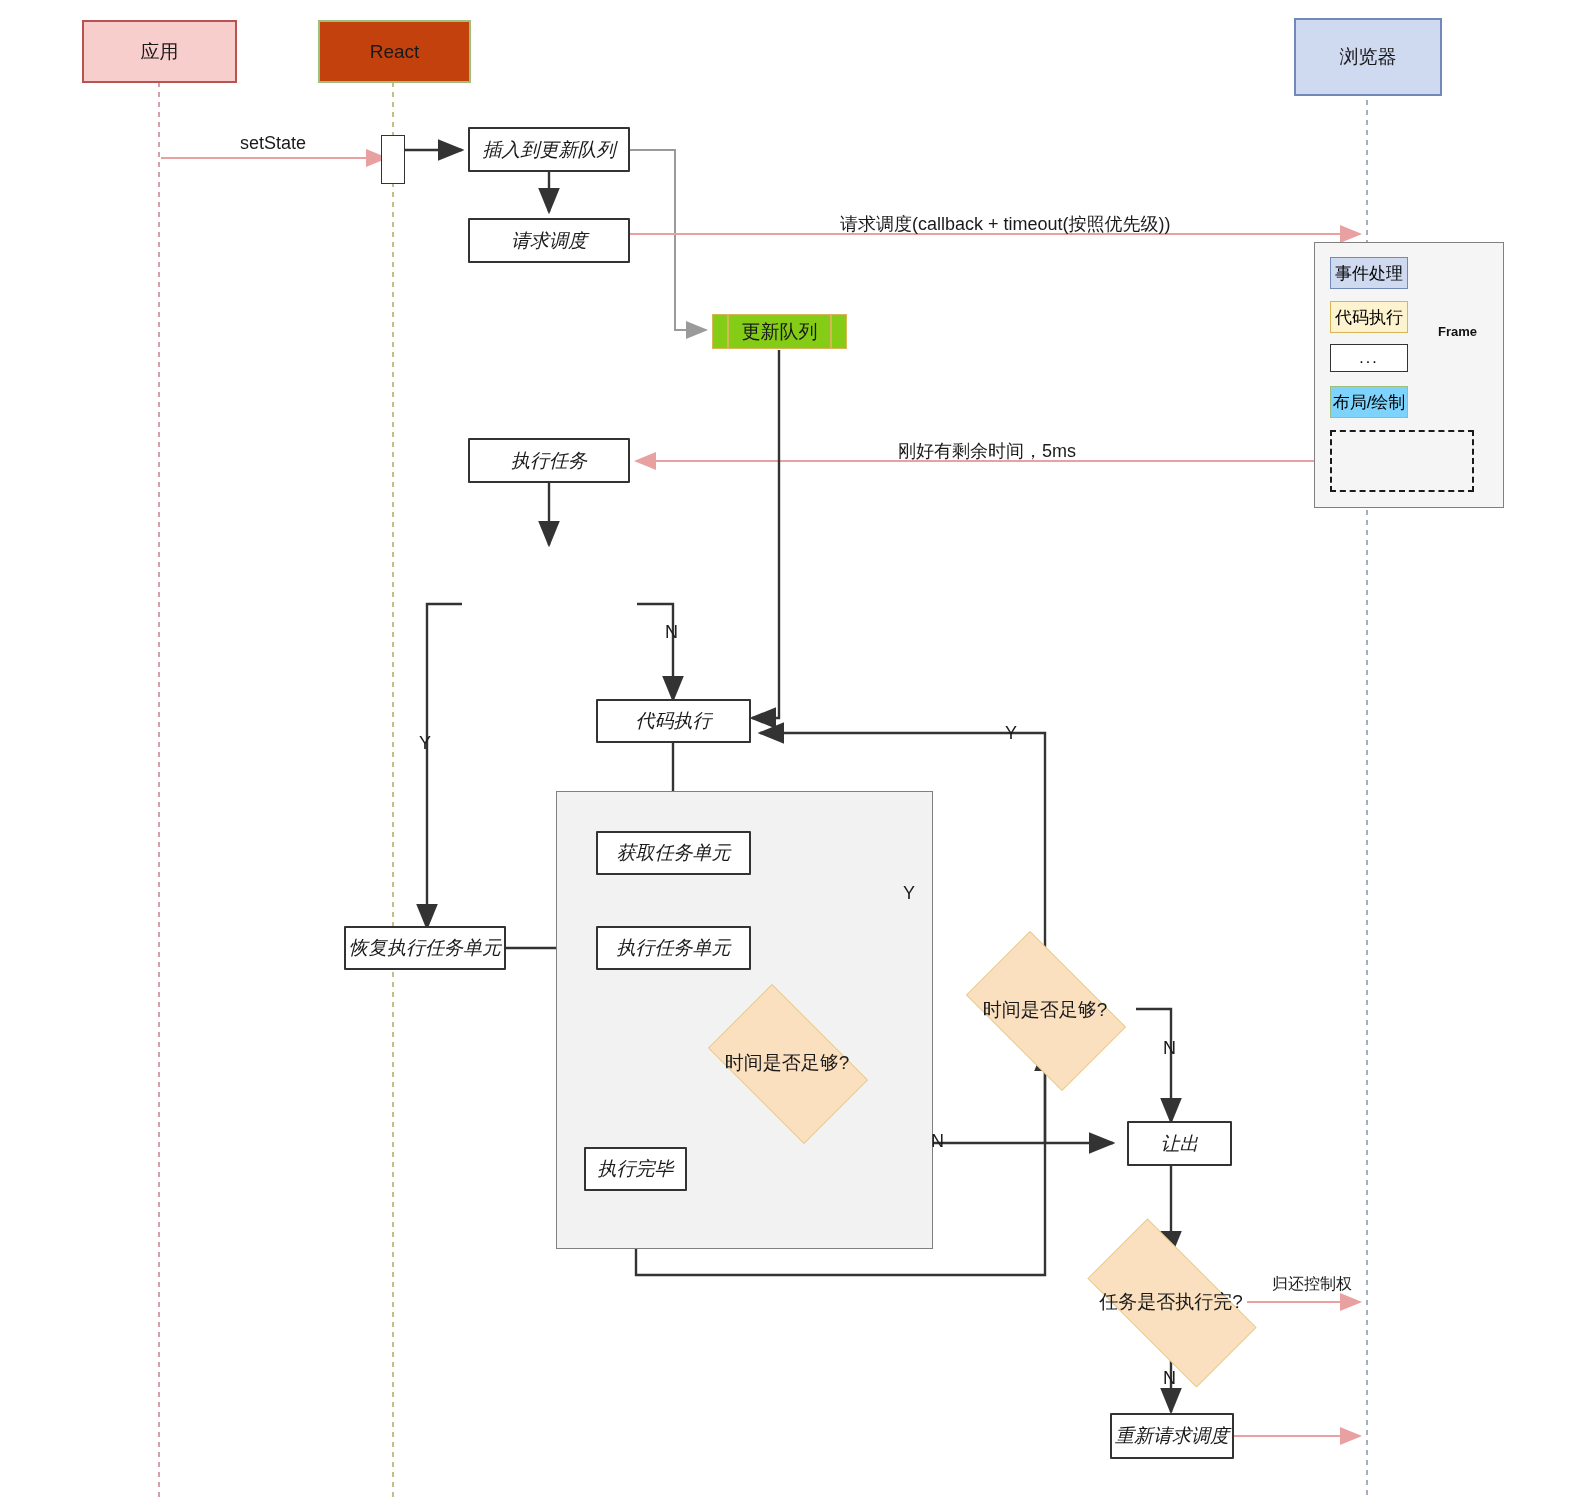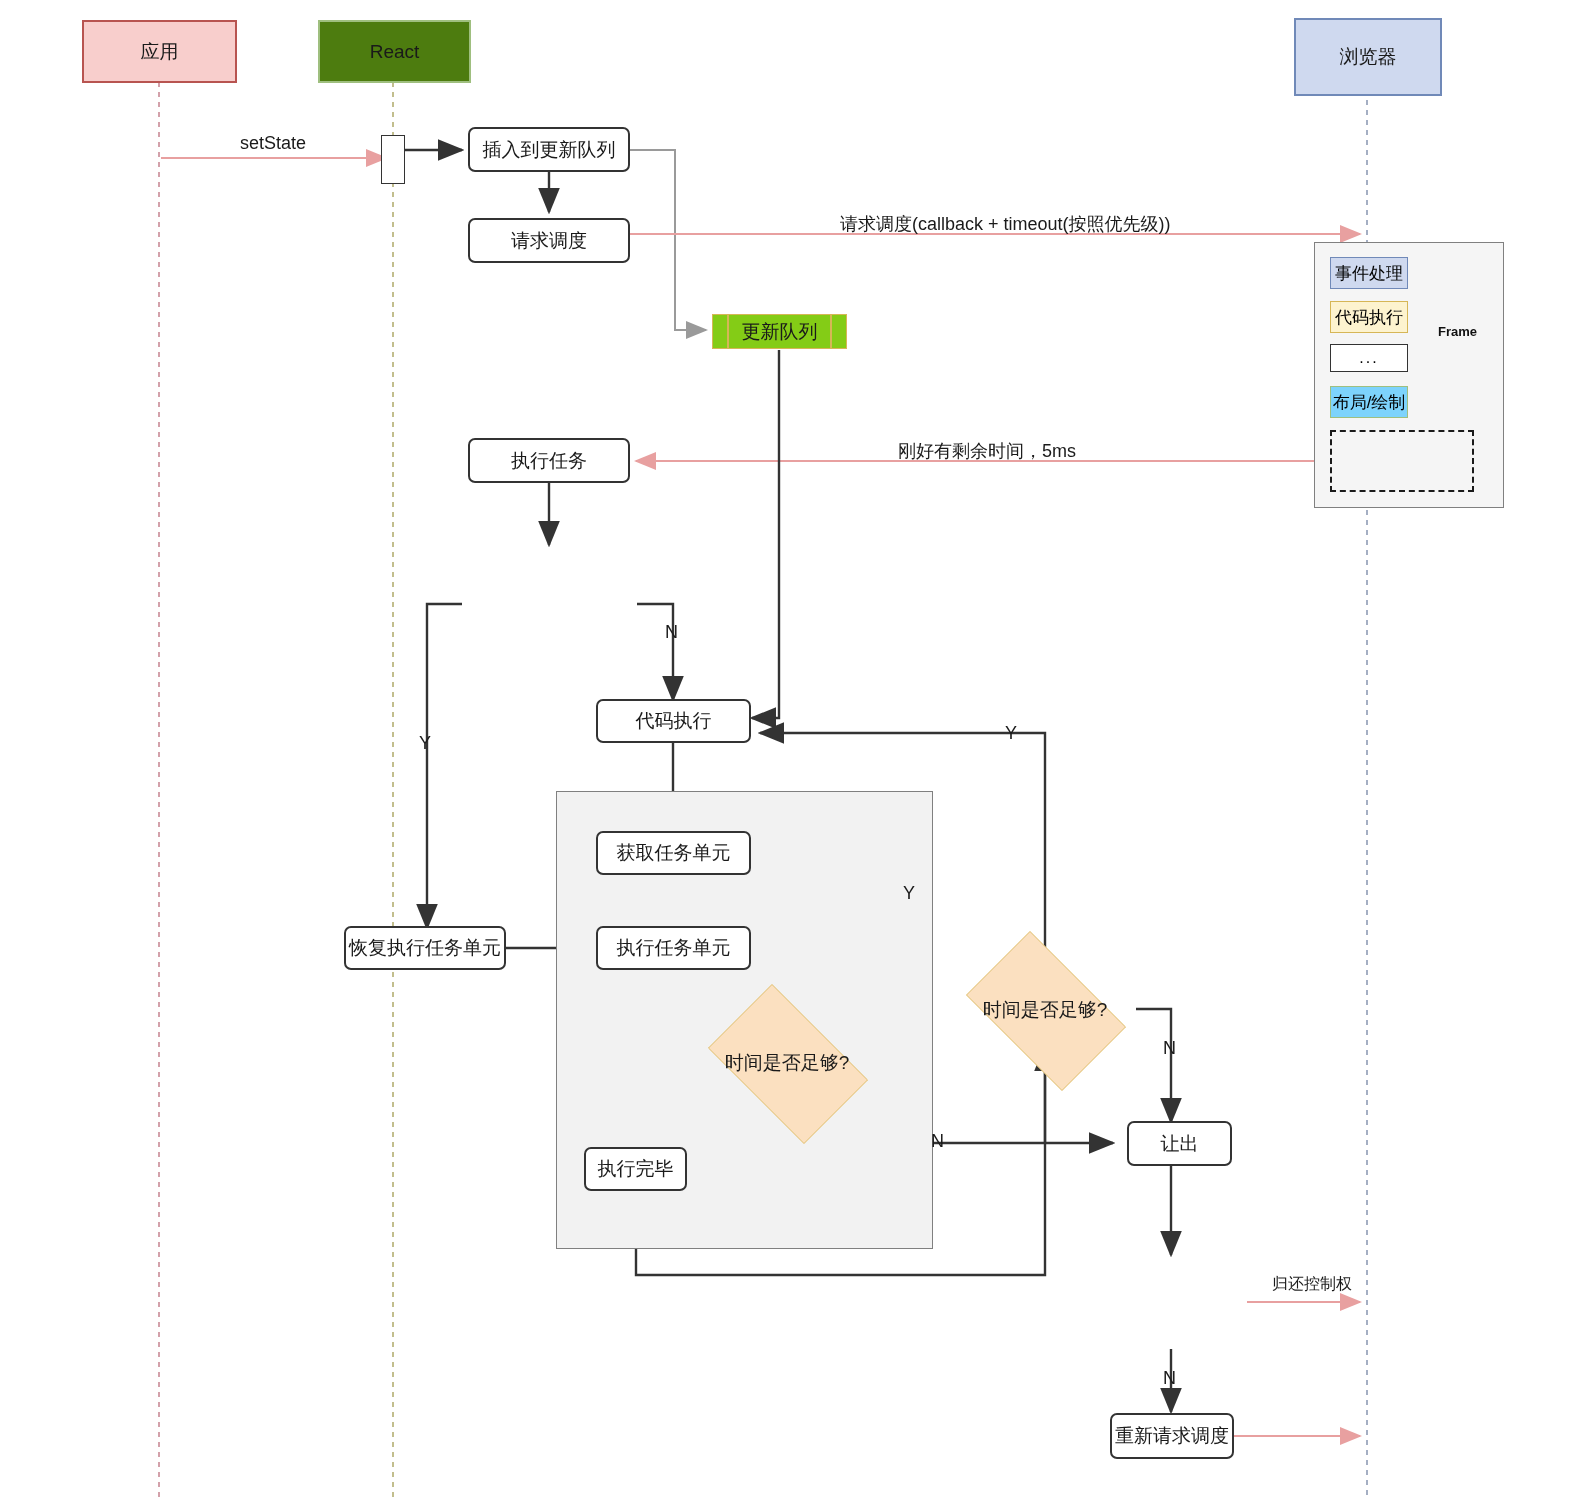--- a/index.html
+++ b/index.html
@@ -6,25 +6,25 @@
   body{font-family:"Liberation Sans","DejaVu Sans",sans-serif;}
   #canvas{position:relative;width:1586px;height:1510px;background:#fff;overflow:hidden;}
   svg#wires{position:absolute;left:0;top:0;width:1586px;height:1510px;pointer-events:none;}
 
   .node{position:absolute;box-sizing:border-box;display:flex;align-items:center;
         justify-content:center;text-align:center;color:#1a1a1a;}
 
   
   .lane{border-width:2px;border-style:solid;font-size:19px;}
   .lane-app{background:#f8cecc;border-color:#b85450;}
-  .lane-react{background:#4d7c0f;border-color:#9fbf7f;}
+  .lane-react{background:#c2410c;border-color:#9fbf7f;}
   .lane-browser{background:#cfd9ef;border-color:#7089b8;}
 
   
-  .proc{background:#ffffff;border:2px solid #333333;border-radius:7px;font-size:19px;}
+  .proc{background:#ffffff;border:2px solid #333333;border-radius:1px;font-size:19px;font-style:italic;}
 
   
   .queuebox{background:#84cc16;border:1.6px solid #d6b656;font-size:19px;}
   .queuebox .qbar{position:absolute;top:0;bottom:0;width:1.6px;background:#d6b656;}
   .queuebox .qbar.l{left:14px;}
   .queuebox .qbar.r{right:14px;}
 
   
   .diamond{position:absolute;display:flex;align-items:center;justify-content:center;}
   .diamond .dshape{position:absolute;left:0;top:0;width:100%;height:100%;
@@ -194,20 +194,24 @@
 
   <div class="diamond" style="left:950px;top:947px;width:190px;height:126px;">
     <span class="dshape"></span>
     <span class="dlabel">时间是否足够?</span>
   </div>
 
   <div class="node proc" style="left:1118px;top:1121px;width:105px;height:45px;margin-left:9px;">
     <span>让出</span>
   </div>
 
+  <div class="diamond" style="left:1063px;top:1243px;width:216px;height:118px;">
+    <span class="dshape"></span>
+    <span class="dlabel">任务是否执行完?</span>
+  </div>
 
   <div class="node proc" style="left:1110px;top:1413px;width:124px;height:46px;">
     <span class="small">重新请求调度</span>
   </div>
 
   <div class="frame" style="left:1314px;top:242px;width:188px;height:264px;"></div>
   <div class="frame-label" style="left:1438px;top:324px;">Frame</div>
 
   <div class="frame-item fi-event" style="left:1330px;top:257px;width:78px;height:32px;">
     <span>事件处理</span>

